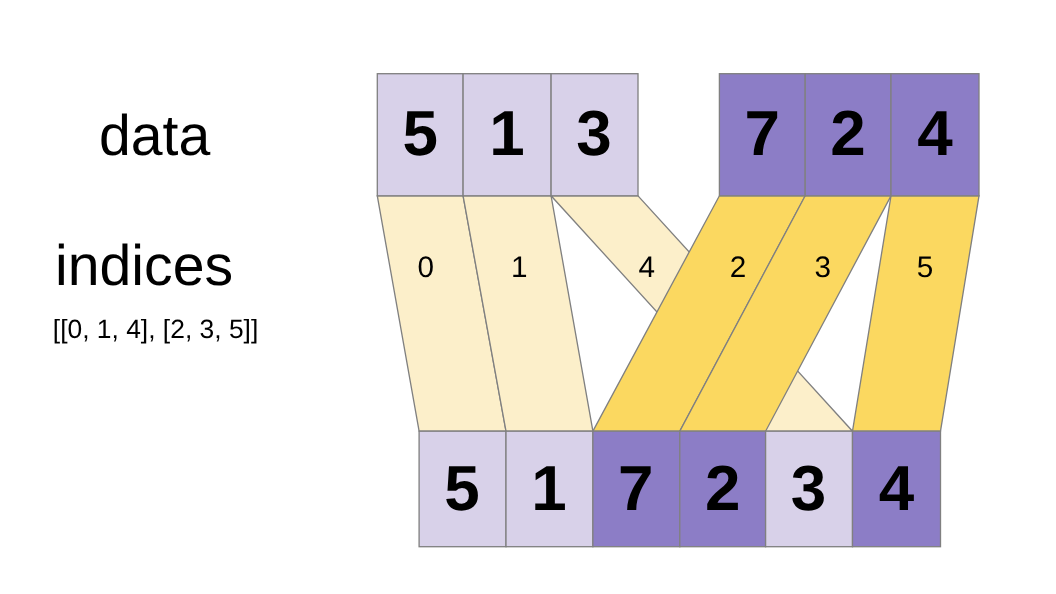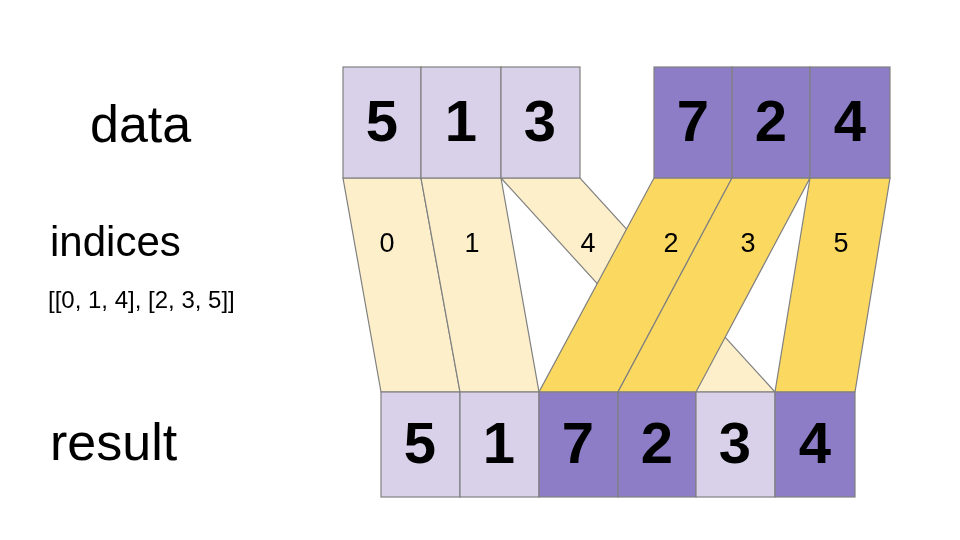--- a/index.html
+++ b/index.html
@@ -30,21 +30,21 @@
   #label-data {
     left: 50px;
     top: 94px;
     font-size: 52px;
     line-height: 60px;
     margin-left: 40px;
   }
   #label-indices {
     left: 50px;
     top: 212px;
-    font-size: 42px;
+    font-size: 52px;
     line-height: 60px;
   }
   #label-indices-value {
     left: 48px;
     top: 283px;
     font-size: 24px;
     line-height: 34px;
   }
   #label-result {
     left: 50px;
@@ -80,21 +80,20 @@
 <body>
 
 <div id="stage">
 
   <div class="row-label" id="label-data">data</div>
 
   <div class="row-label" id="label-indices">indices</div>
 
   <div class="row-label" id="label-indices-value">[[0, 1, 4], [2, 3, 5]]</div>
 
-  <div class="row-label" id="label-result">result</div>
 
   <svg id="diagram" viewBox="0 0 960 540">
 
     <g>
 
       <polygon points="343,178 421,178 460,392 381,392" fill="#FCEFCA" stroke="#808080" stroke-width="1.2"></polygon>
 
       <polygon points="421,178 501,178 539,392 460,392" fill="#FCEFCA" stroke="#808080" stroke-width="1.2"></polygon>
 
       <polygon points="501,178 580,178 775,392 696,392" fill="#FCEFCA" stroke="#808080" stroke-width="1.2"></polygon>

